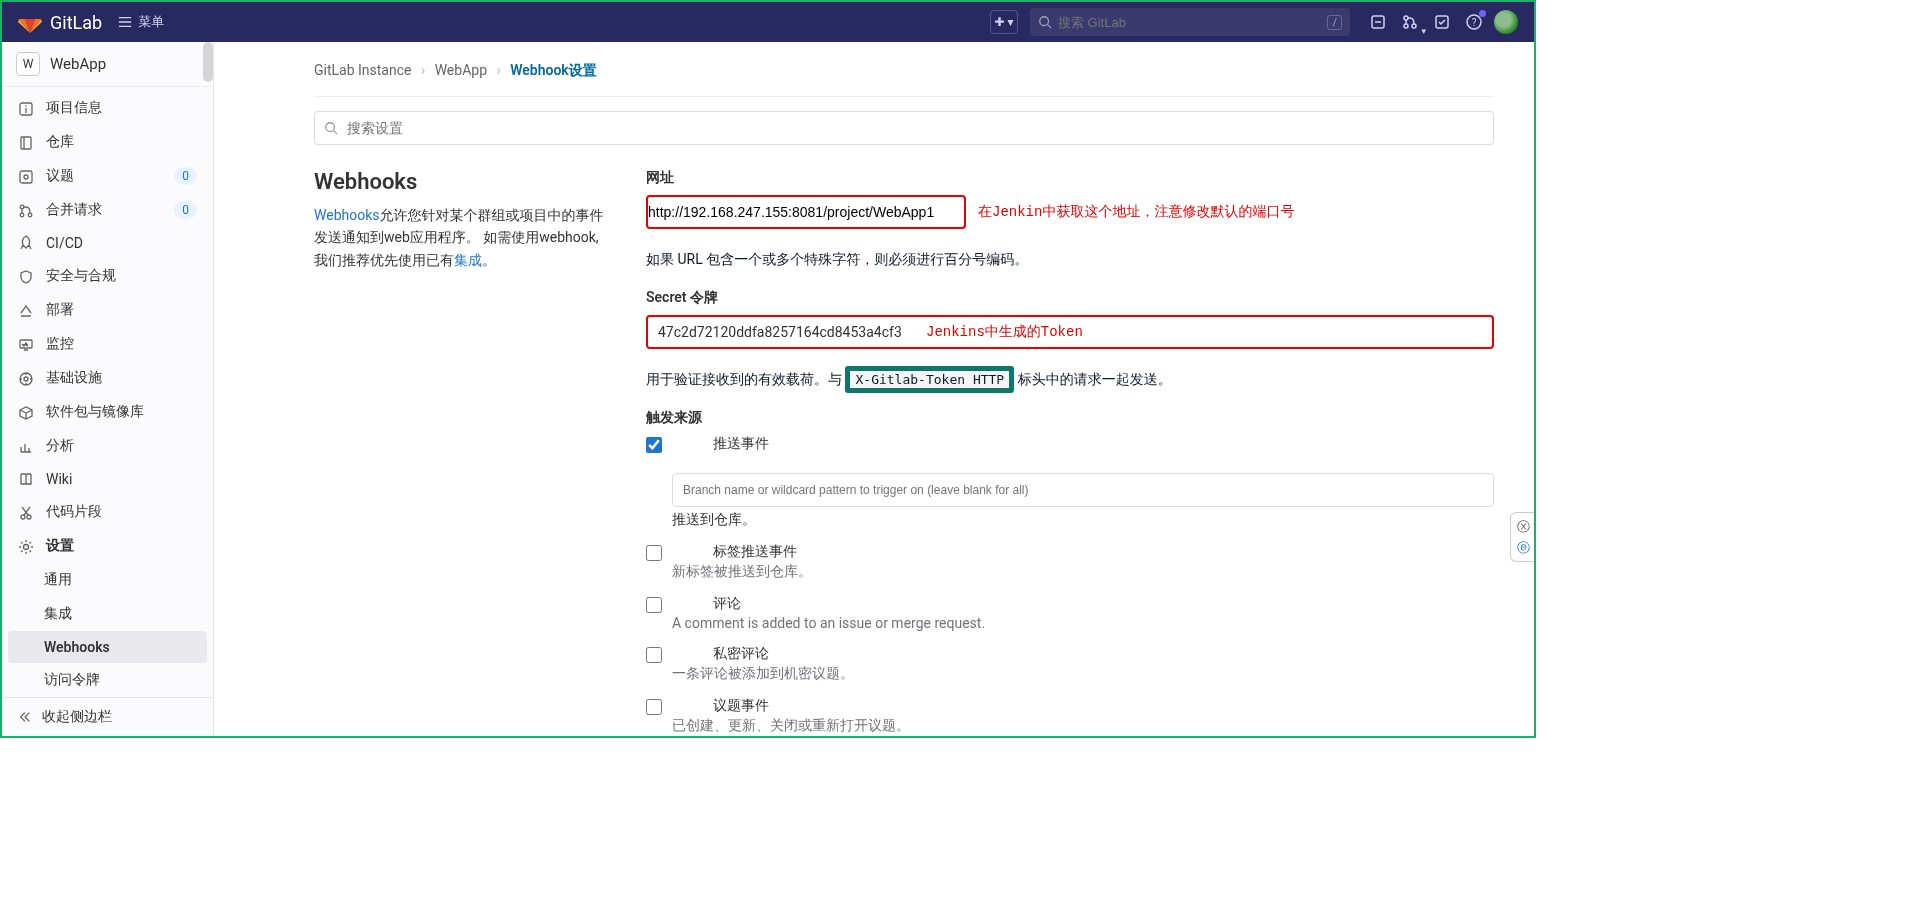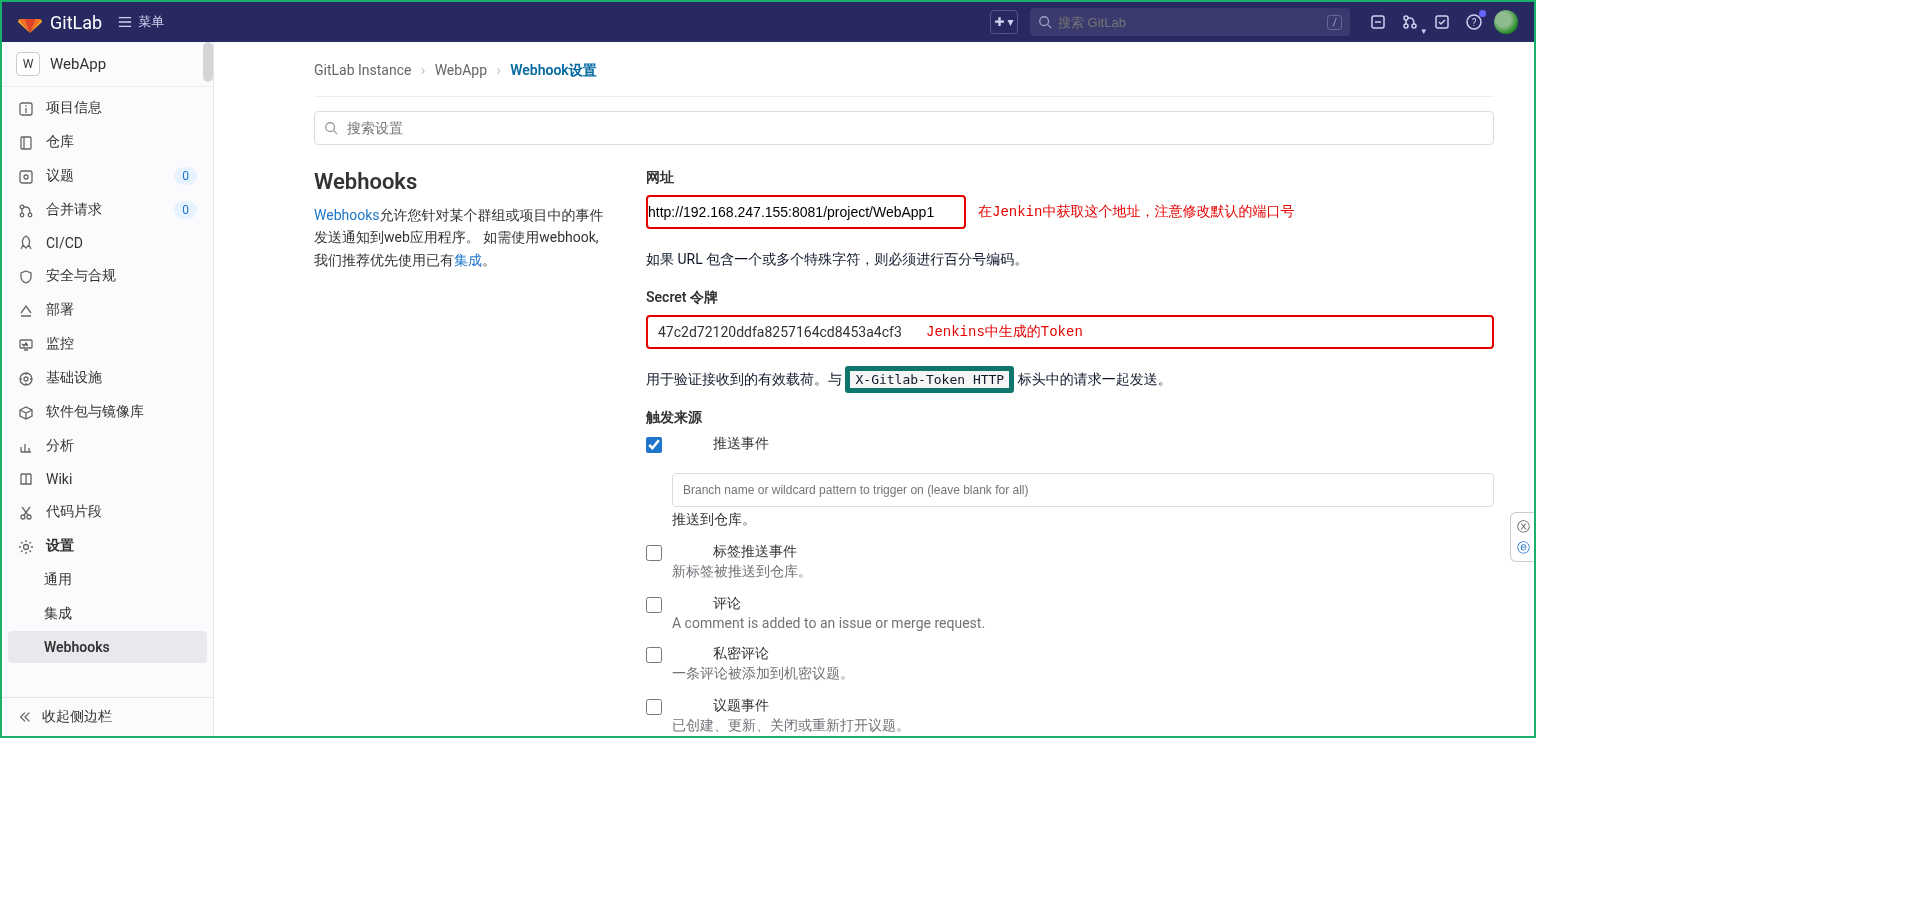--- a/index.html
+++ b/index.html
@@ -257,20 +257,21 @@
             <svg width="16" height="16" viewBox="0 0 16 16">
               <circle cx="8" cy="8" r="2.5" fill="none" stroke="currentColor" stroke-width="1.3"></circle>
               <path fill="none" stroke="currentColor" stroke-width="1.3" d="M8 1v2M8 13v2M1 8h2M13 8h2M3 3l1.5 1.5M11.5 11.5L13 13M13 3l-1.5 1.5M4.5 11.5L3 13"></path>
             </svg>
           </span>
           <span>设置</span>
         </div>
         <div class="subitem">通用</div>
         <div class="subitem">集成</div>
         <div class="subitem active">Webhooks</div>
+        <div class="subitem">访问令牌</div>
       </div>
     <div class="collapse">
       <svg width="14" height="14" viewBox="0 0 16 16">
           <path fill="none" stroke="#666" stroke-width="1.5" d="M8 3L3 8l5 5M13 3L8 8l5 5"></path>
         </svg>
       <span>收起侧边栏</span>
     </div>
   </div>
 
   <div class="main">

